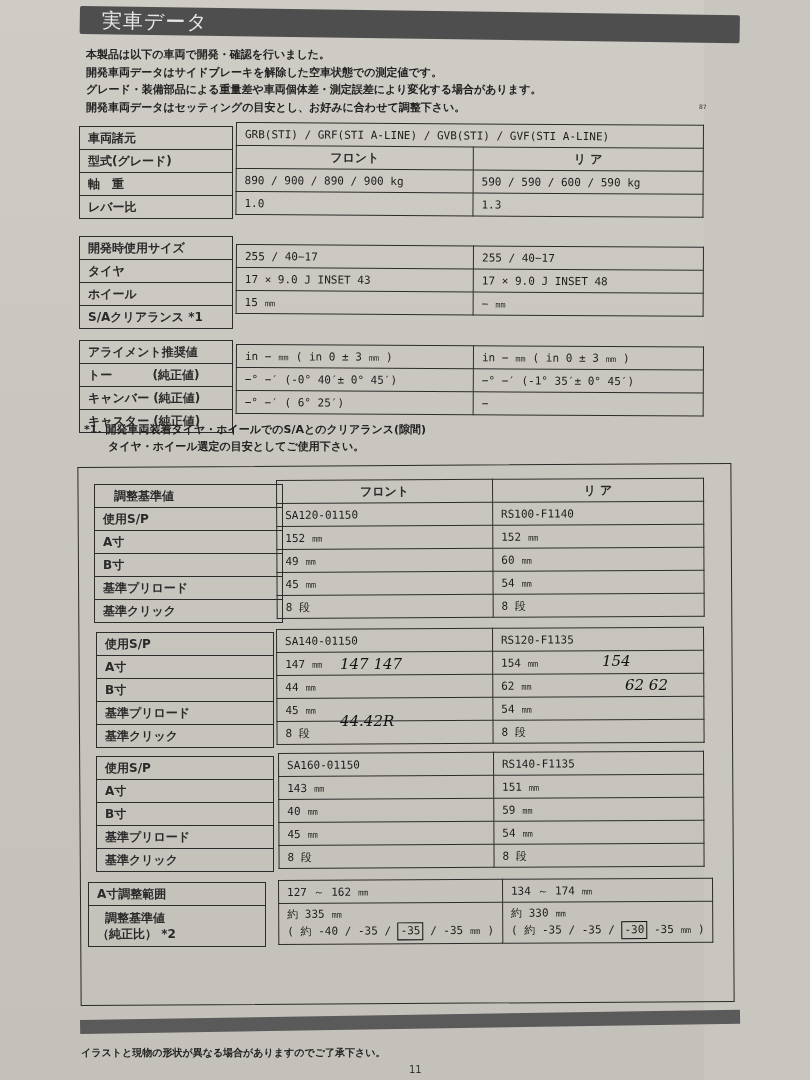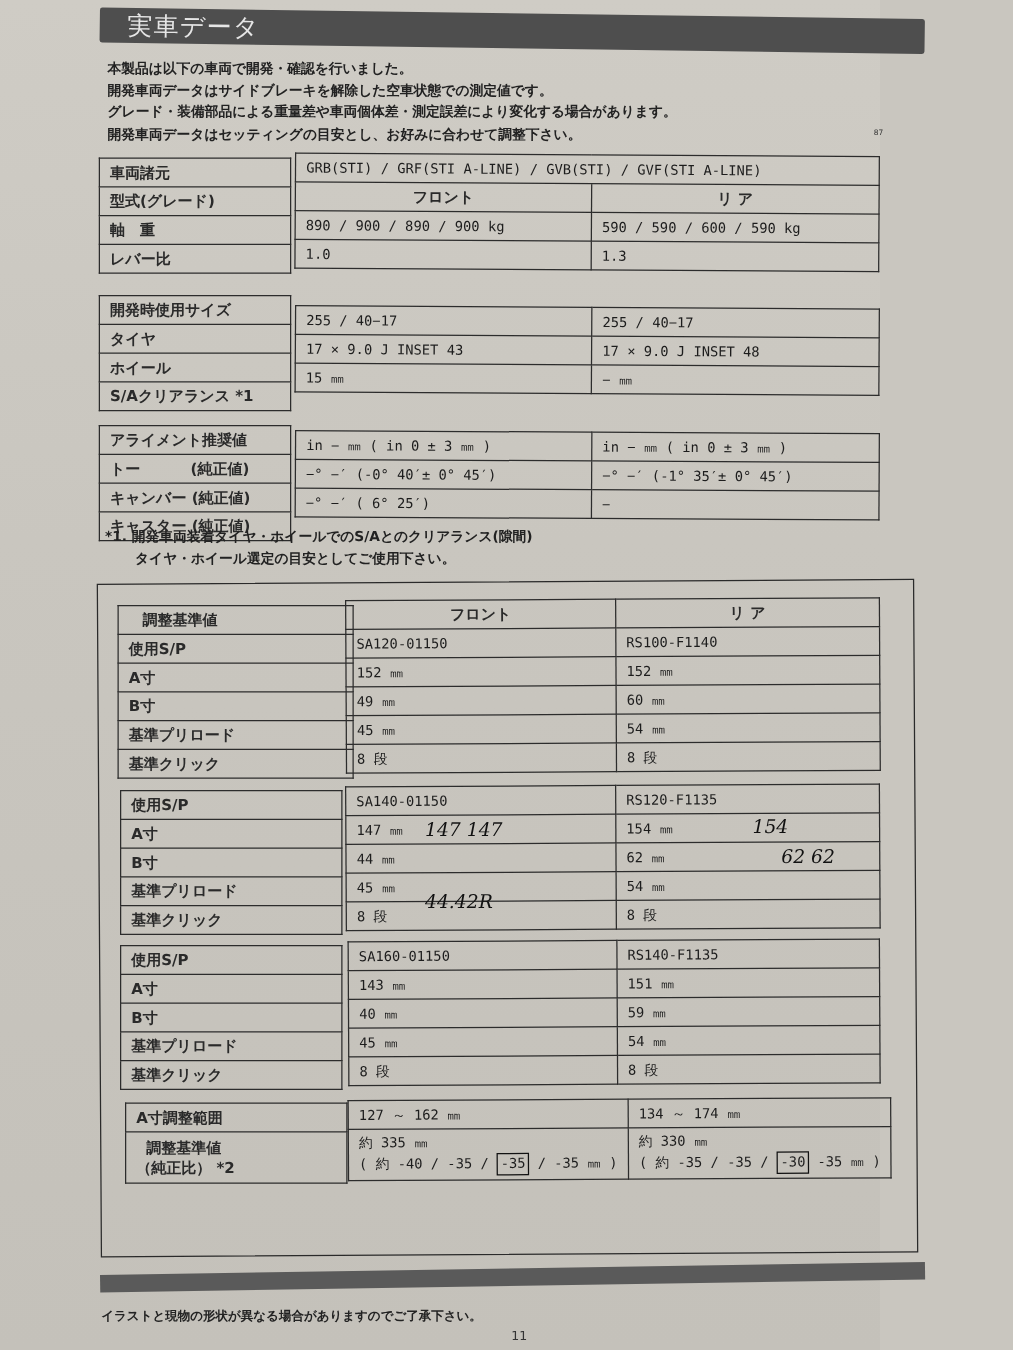--- a/index.html
+++ b/index.html
@@ -317,21 +317,21 @@
           <td>45 ㎜</td>
           <td>54 ㎜</td>
         </tr>
     <tr>
           <td>8 段</td>
           <td>8 段</td>
         </tr>
   </tbody>
     </table>
 
-  <table class="grid" style="left:100px; top:882px;padding-left:16px;">
+  <table class="grid" style="left:88px; top:882px;padding-left:16px;">
     <tbody>
         <tr>
           <td class="lbl" style="width:160px;">A寸調整範囲</td>
         </tr>
     <tr>
           <td class="lbl" style="height:40px; line-height:16px;">
       <div style="padding-left:8px;">調整基準値</div>
       <div>（純正比）  *2</div>
     </td>
         </tr>

